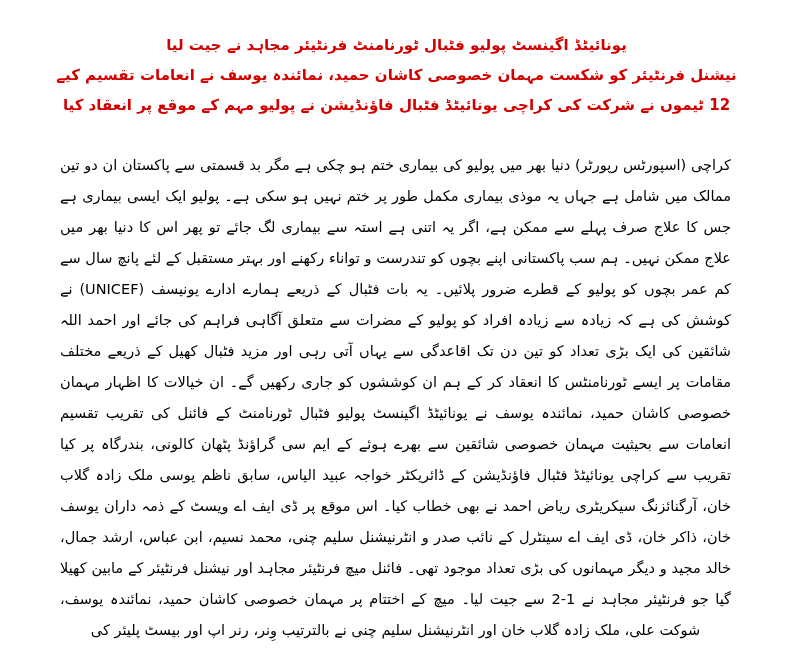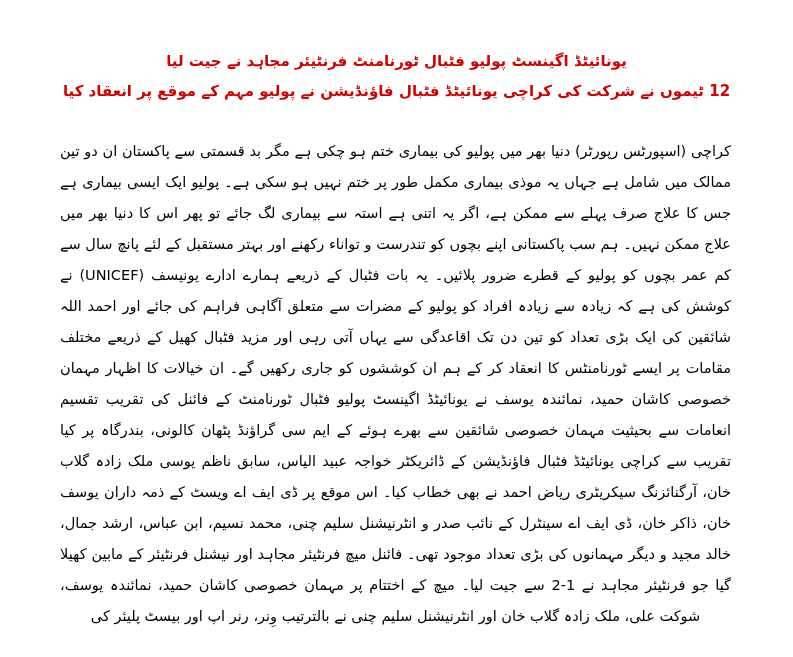--- a/index.html
+++ b/index.html
@@ -15,21 +15,21 @@
     overflow: hidden;
   }
   .page {
     position: relative;
     width: 793px;
     height: 657px;
     box-sizing: border-box;
     padding: 0;
   }
   .headlines {
-    margin-top: 46px;
+    margin-top: 30px;
     text-align: center;
     direction: rtl;
   }
   .headline {
     color: #d40000;
     font-weight: bold;
     font-size: 15px;
     line-height: 30px;
     direction: rtl;
     unicode-bidi: embed;
@@ -60,20 +60,21 @@
     text-align: justify;
   }
 </style>
 </head>
 <body>
 
 <div class="page">
 
   <div class="headlines">
     <div class="headline headline-1">یونائیٹڈ اگینسٹ پولیو فٹبال ٹورنامنٹ فرنٹیئر مجاہد نے جیت لیا</div>
+    <div class="headline headline-2">نیشنل فرنٹیئر کو شکست مہمان خصوصی کاشان حمید، نمائندہ یوسف نے انعامات تقسیم کیے</div>
     <div class="headline headline-3">12 ٹیموں نے شرکت کی کراچی یونائیٹڈ فٹبال فاؤنڈیشن نے پولیو مہم کے موقع پر انعقاد کیا</div>
   </div>
 
   <div class="body-block">
     <p>کراچی (اسپورٹس رپورٹر) دنیا بھر میں پولیو کی بیماری ختم ہو چکی ہے مگر بد قسمتی سے پاکستان ان دو تین ممالک میں شامل ہے جہاں یہ موذی بیماری مکمل طور پر ختم نہیں ہو سکی ہے۔ پولیو ایک ایسی بیماری ہے جس کا علاج صرف پہلے سے ممکن ہے، اگر یہ اتنی ہے استہ سے بیماری لگ جائے تو پھر اس کا دنیا بھر میں علاج ممکن نہیں۔ ہم سب پاکستانی اپنے بچوں کو تندرست و تواناء رکھنے اور بہتر مستقبل کے لئے پانچ سال سے کم عمر بچوں کو پولیو کے قطرے ضرور پلائیں۔ یہ بات فٹبال کے ذریعے ہمارے ادارے یونیسف (UNICEF) نے کوشش کی ہے کہ زیادہ سے زیادہ افراد کو پولیو کے مضرات سے متعلق آگاہی فراہم کی جائے اور احمد اللہ شائقین کی ایک بڑی تعداد کو تین دن تک اقاعدگی سے یہاں آتی رہی اور مزید فٹبال کھیل کے ذریعے مختلف مقامات پر ایسے ٹورنامنٹس کا انعقاد کر کے ہم ان کوششوں کو جاری رکھیں گے۔ ان خیالات کا اظہار مہمان خصوصی کاشان حمید، نمائندہ یوسف نے یونائیٹڈ اگینسٹ پولیو فٹبال ٹورنامنٹ کے فائنل کی تقریب تقسیم انعامات سے بحیثیت مہمان خصوصی شائقین سے بھرے ہوئے کے ایم سی گراؤنڈ پٹھان کالونی، بندرگاہ پر کیا تقریب سے کراچی یونائیٹڈ فٹبال فاؤنڈیشن کے ڈائریکٹر خواجہ عبید الیاس، سابق ناظم یوسی ملک زادہ گلاب خان، آرگنائزنگ سیکریٹری ریاض احمد نے بھی خطاب کیا۔ اس موقع پر ڈی ایف اے ویسٹ کے ذمہ داران یوسف خان، ذاکر خان، ڈی ایف اے سینٹرل کے نائب صدر و انٹرنیشنل سلیم چنی، محمد نسیم، ابن عباس، ارشد جمال، خالد مجید و دیگر مہمانوں کی بڑی تعداد موجود تھی۔ فائنل میچ فرنٹیئر مجاہد اور نیشنل فرنٹیئر کے مابین کھیلا گیا جو فرنٹیئر مجاہد نے 1-2 سے جیت لیا۔ میچ کے اختتام پر مہمان خصوصی کاشان حمید، نمائندہ یوسف، شوکت علی، ملک زادہ گلاب خان اور انٹرنیشنل سلیم چنی نے بالترتیب وِنر، رنر اپ اور بیسٹ پلیئر کی</p>
 
   </div>
 
 </div>
 

